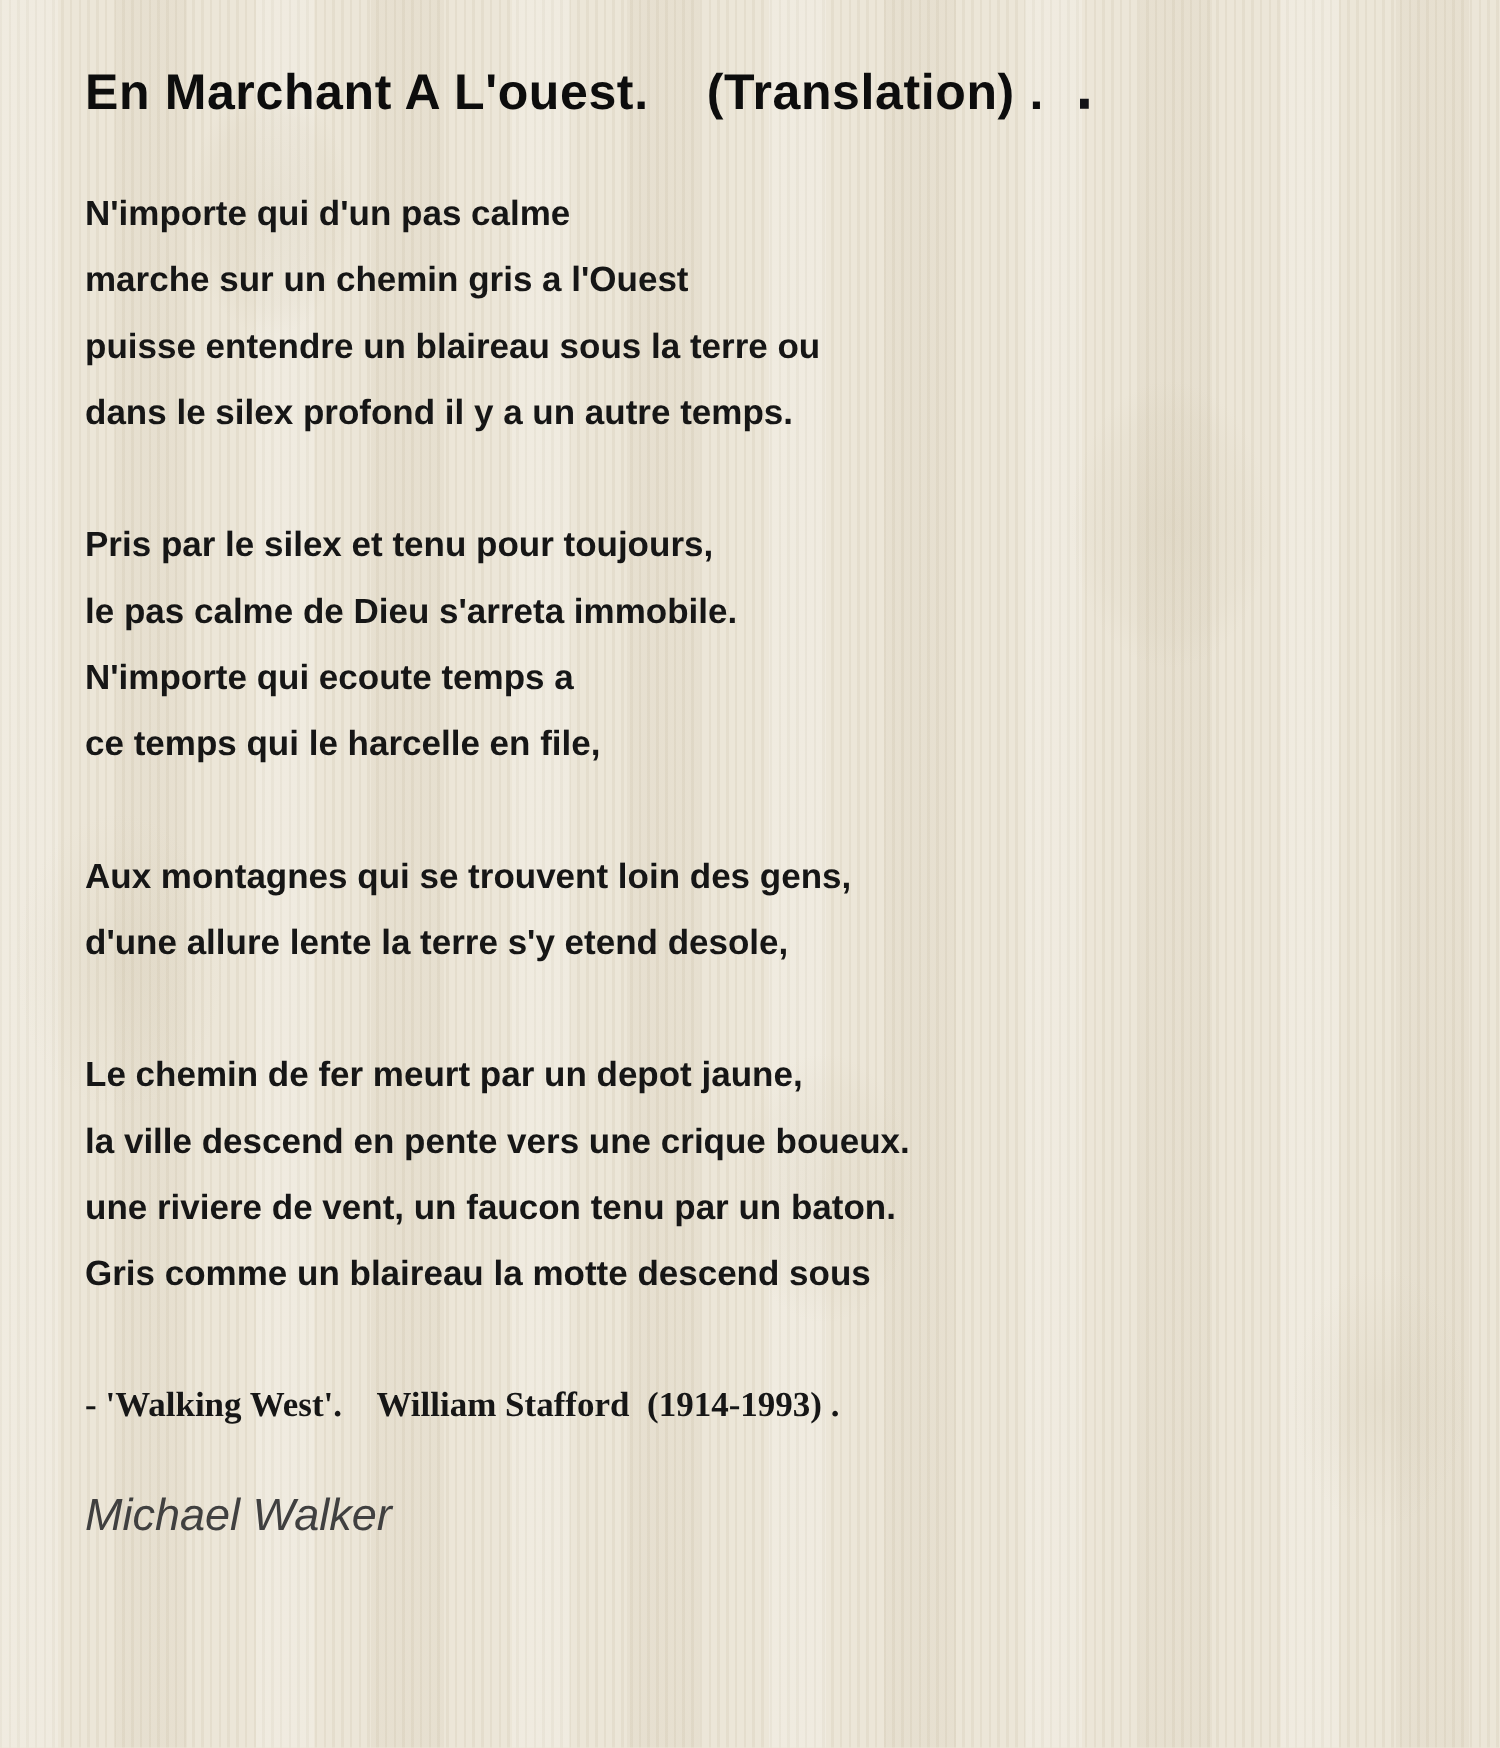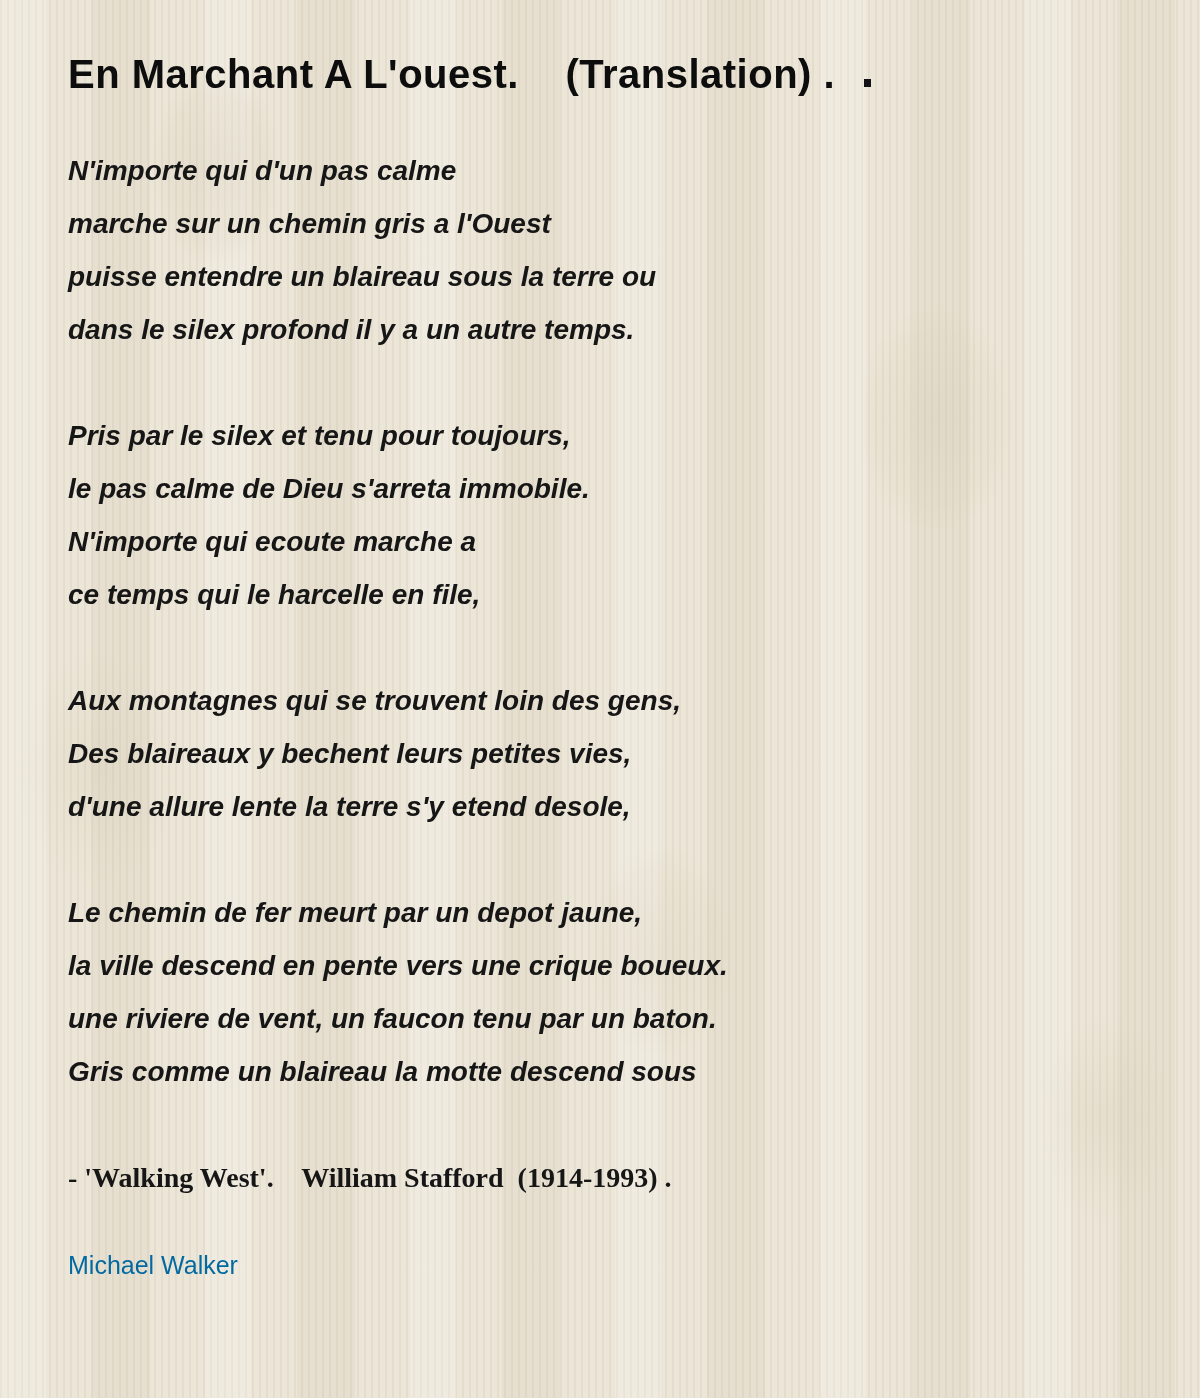--- a/index.html
+++ b/index.html
@@ -41,43 +41,43 @@
     font-size: 40px;
     font-weight: bold;
     line-height: 40px;
     letter-spacing: 0.5px;
     white-space: pre-wrap;
     color: #0d0d0d;
     margin: 0 0 50px 0;
   }
   .stanza {
     margin: 0 0 53px 0;
-    font-style: italic;
   }
   .poem-line {
     font-size: 28px;
     font-weight: bold;
     line-height: 53px;
     white-space: pre-wrap;
     color: #161616;
   }
   .attribution {
     font-size: 28px;
     font-weight: bold;
     line-height: 53px;
     white-space: pre-wrap;
     color: #161616;
     margin: 0;
     font-family: Liberation Serif, serif;
   }
   .poet-name {
-    font-size: 25px;
+    font-size: 36px;
+    font-style: italic;
     font-weight: normal;
     line-height: 42px;
-    color: #0369a1;
+    color: #404040;
     margin: 40px 0 0 0;
   }
   .artifact-dot {
     position: absolute;
     left: 864px;
     top: 79px;
     width: 7px;
     height: 8px;
     background: #121216;
   }
@@ -92,27 +92,26 @@
   <div class="stanza">
     <div class="poem-line">N'importe qui d'un pas calme</div>
     <div class="poem-line">marche sur un chemin gris a l'Ouest</div>
     <div class="poem-line">puisse entendre un blaireau sous la terre ou</div>
     <div class="poem-line">dans le silex profond il y a un autre temps.</div>
   </div>
 
   <div class="stanza">
     <div class="poem-line">Pris par le silex et tenu pour toujours,</div>
     <div class="poem-line">le pas calme de Dieu s'arreta immobile.</div>
-    <div class="poem-line">N'importe qui ecoute marche a</div>
+    <div class="poem-line">N'importe qui ecoute temps a</div>
     <div class="poem-line">ce temps qui le harcelle en file,</div>
   </div>
 
   <div class="stanza">
     <div class="poem-line">Aux montagnes qui se trouvent loin des gens,</div>
-    <div class="poem-line">Des blaireaux y bechent leurs petites vies,</div>
     <div class="poem-line">d'une allure lente la terre s'y etend desole,</div>
   </div>
 
   <div class="stanza">
     <div class="poem-line">Le chemin de fer meurt par un depot jaune,</div>
     <div class="poem-line">la ville descend en pente vers une crique boueux.</div>
     <div class="poem-line">une riviere de vent, un faucon tenu par un baton.</div>
     <div class="poem-line">Gris comme un blaireau la motte descend sous</div>
   </div>
 

